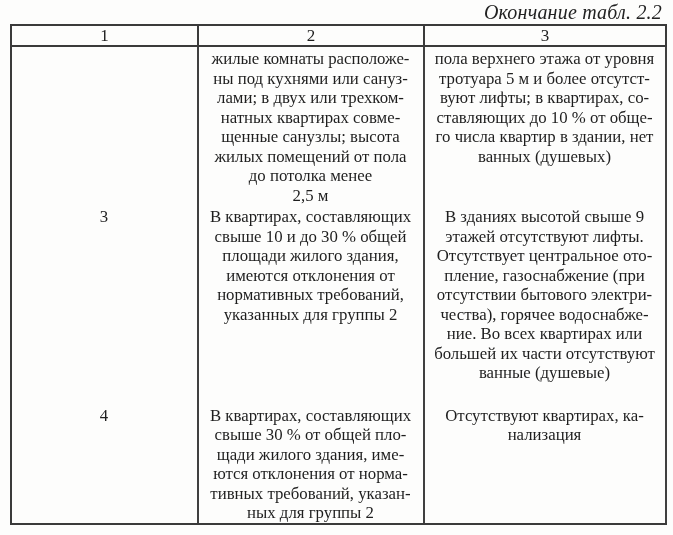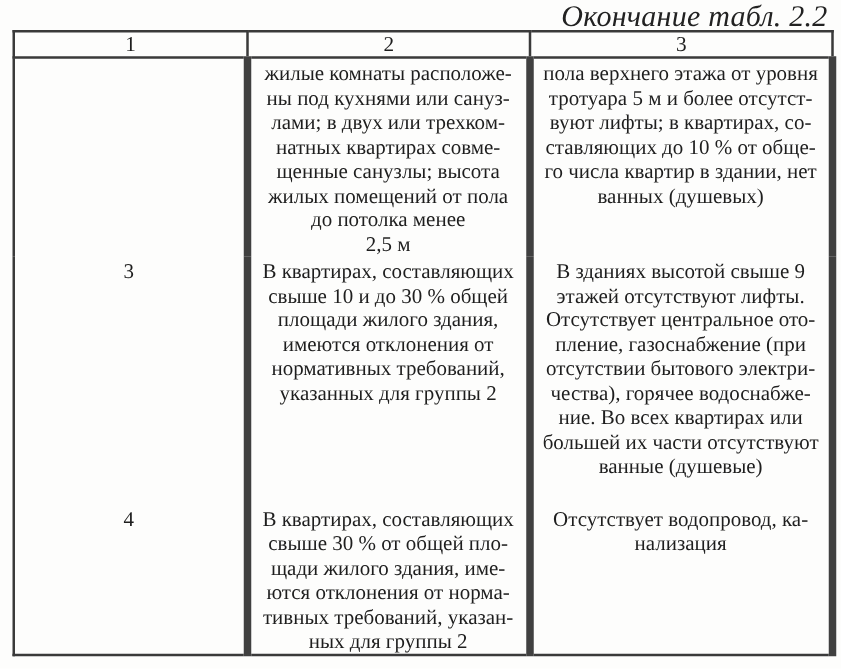--- a/index.html
+++ b/index.html
@@ -8,21 +8,21 @@
     width:673px;height:535px;
     background:#fdfdfc;
     font-family:"Liberation Serif", serif;
     color:#1e1e1e;
     overflow:hidden;
   }
   .caption{
     position:absolute;
     top:1px;right:11px;
     font-style:italic;
-    font-size:24px;
+    font-size:20px;
     letter-spacing:0.2px;
     color:#222;
   }
   table.doc-table{
     position:absolute;
     left:10px;top:24px;
     width:655px;
     border-collapse:collapse;
     table-layout:fixed;
   }
@@ -31,21 +31,21 @@
     font-weight:400;
     font-size:17px;
     line-height:19px;
     height:19px;
     padding:0;
     text-align:center;
     color:#1e1e1e;
   }
   .doc-table td{
     border-left:2px solid #3a3a3a;
-    border-right:6px solid #404040;
+    border-right:2px solid #404040;
     vertical-align:top;
     text-align:center;
     font-size:16.8px;
     line-height:19.5px;
     white-space:pre-line;
     padding:2px 4px 0 3px;
     color:#1e1e1e;
   }
   .doc-table tbody tr.row-3 td{ padding-bottom:21px; }
   .doc-table tbody tr:last-child td{ border-bottom:2px solid #3a3a3a; }
@@ -110,19 +110,19 @@
 ванные (душевые)</td>
       </tr>
       <tr class="row-4">
         <td>4</td>
         <td>В квартирах, составляющих
 свыше 30 % от общей пло-
 щади жилого здания, име-
 ются отклонения от норма-
 тивных требований, указан-
 ных для группы 2</td>
-        <td>Отсутствует водопровод, ка-
+        <td>Отсутствуют квартирах, ка-
 нализация</td>
       </tr>
     </tbody>
   </table>
 
 </div>
 
 </body></html>

